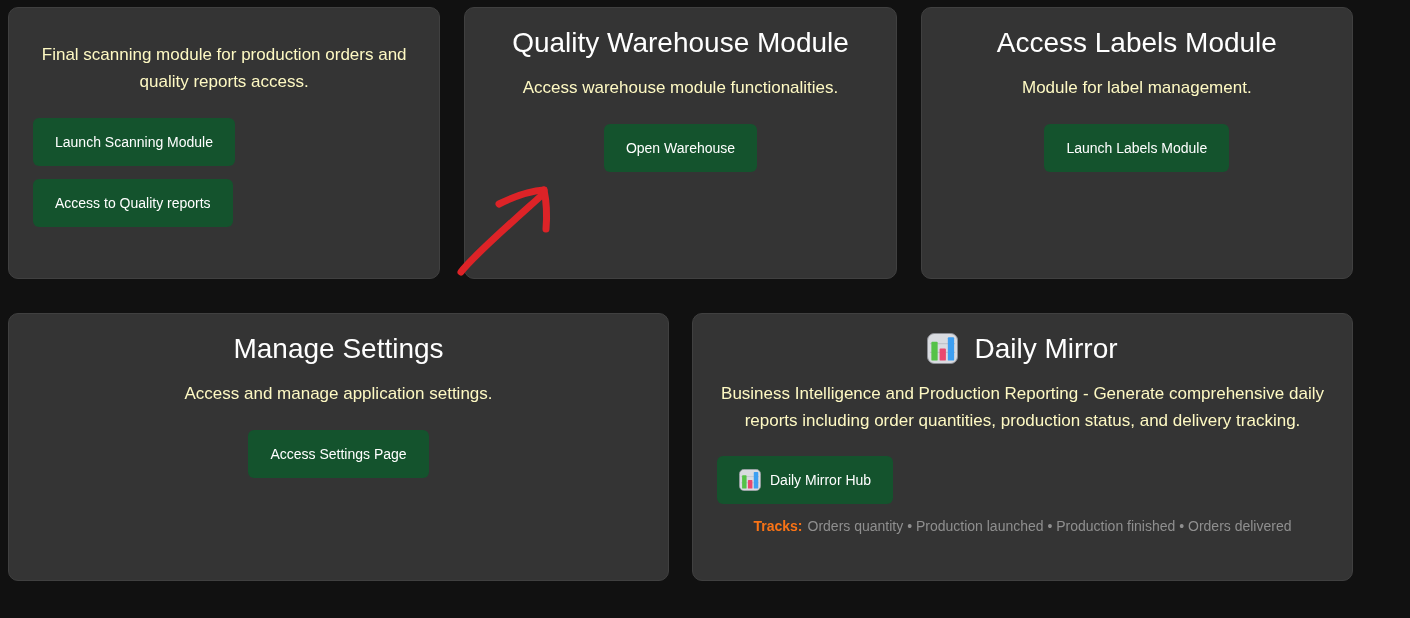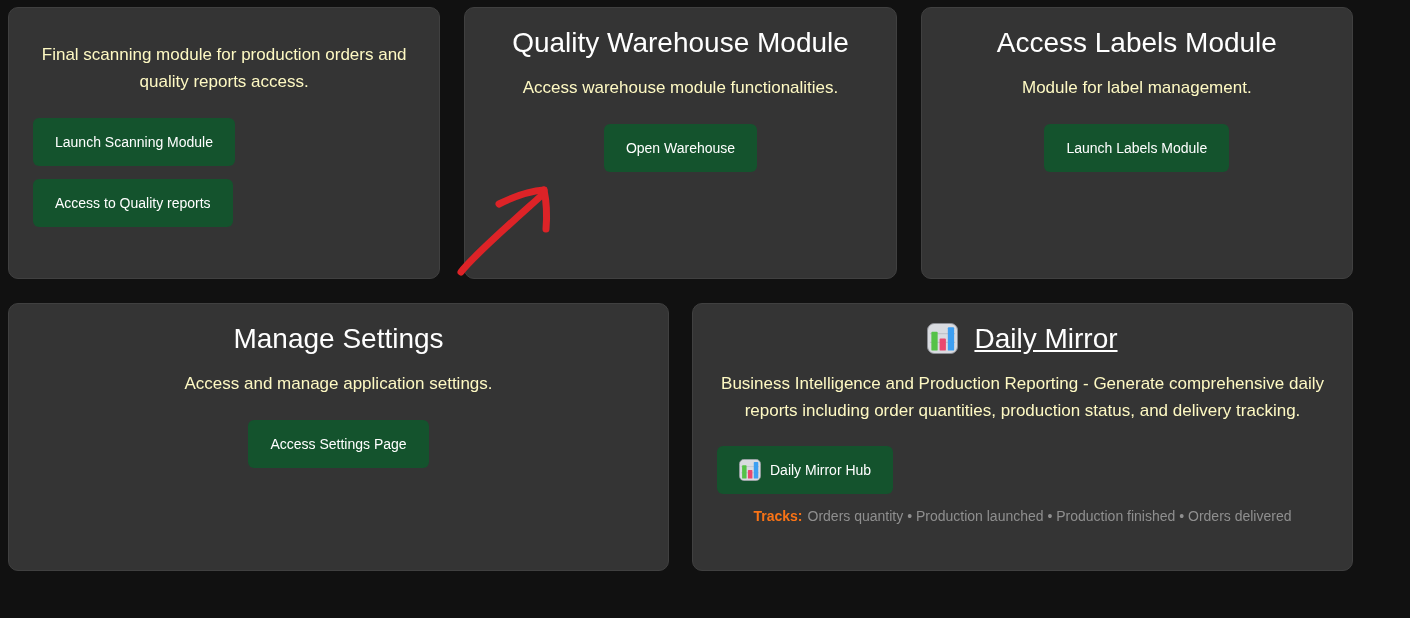--- a/index.html
+++ b/index.html
@@ -16,21 +16,21 @@
     color: #ffffff;
   }
   .board {
     position: absolute;
     left: 8px;
     top: 7px;
     width: 1345px;
   }
   .row { display: flex; }
   .row-top { gap: 24px; }
-  .row-bottom { gap: 23px; margin-top: 24px; }
+  .row-bottom { gap: 23px; margin-top: 34px; }
   .card {
     flex: 1 1 0;
     background: #343434;
     border: 1px solid #404040;
     border-radius: 10px;
     box-sizing: border-box;
     padding: 18px 24px;
   }
   .row-top .card { height: 272px; }
   .row-bottom .card { height: 268px; }
@@ -40,21 +40,20 @@
     font-weight: 400;
     line-height: 33px;
     text-align: center;
     color: #ffffff;
   }
   .title-flex {
     display: flex;
     align-items: center;
     justify-content: center;
     gap: 16px;
-    text-decoration: underline;
   }
   .card-desc {
     margin: 15px auto 0;
     font-size: 17px;
     line-height: 27px;
     text-align: center;
     color: #fef9c3;
   }
   .btn {
     background: #14532d;

